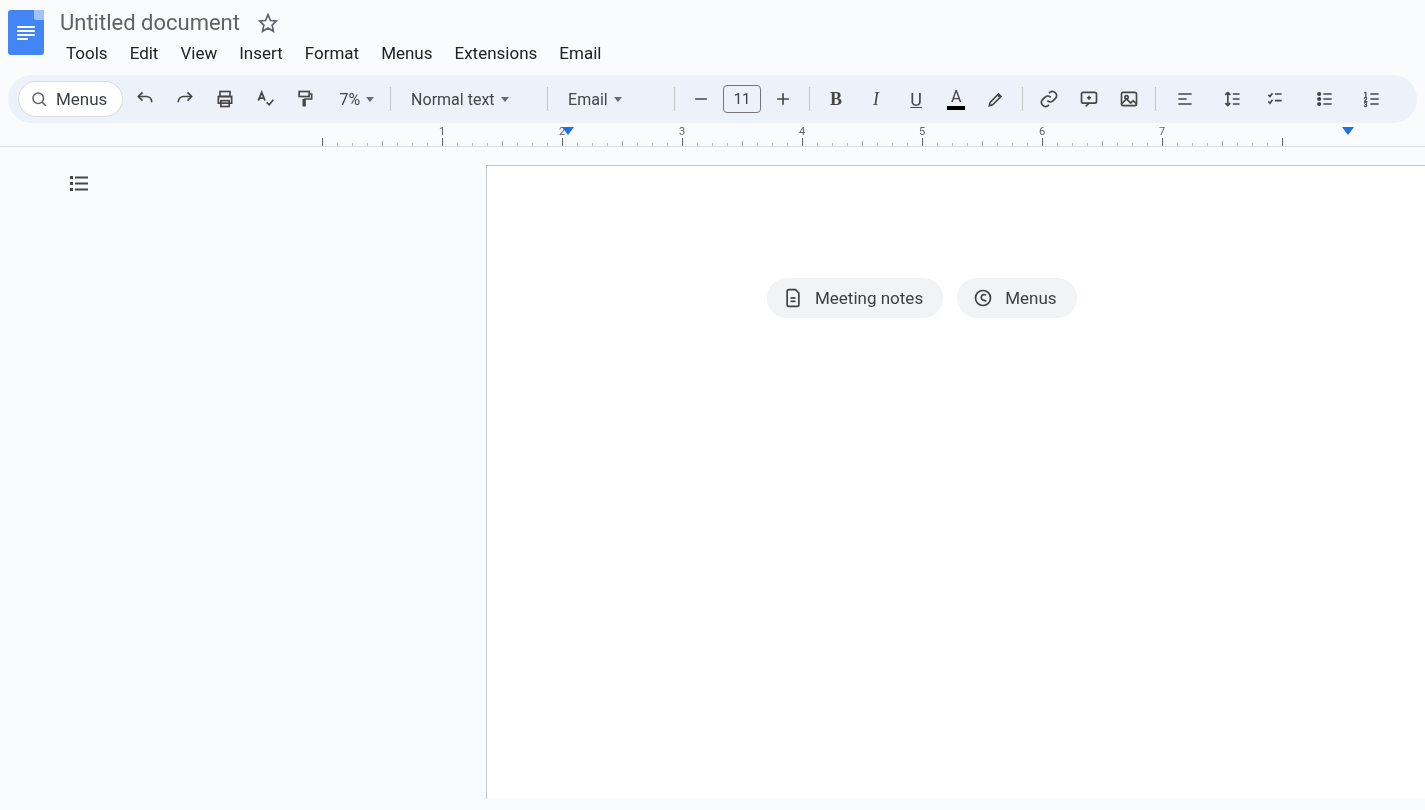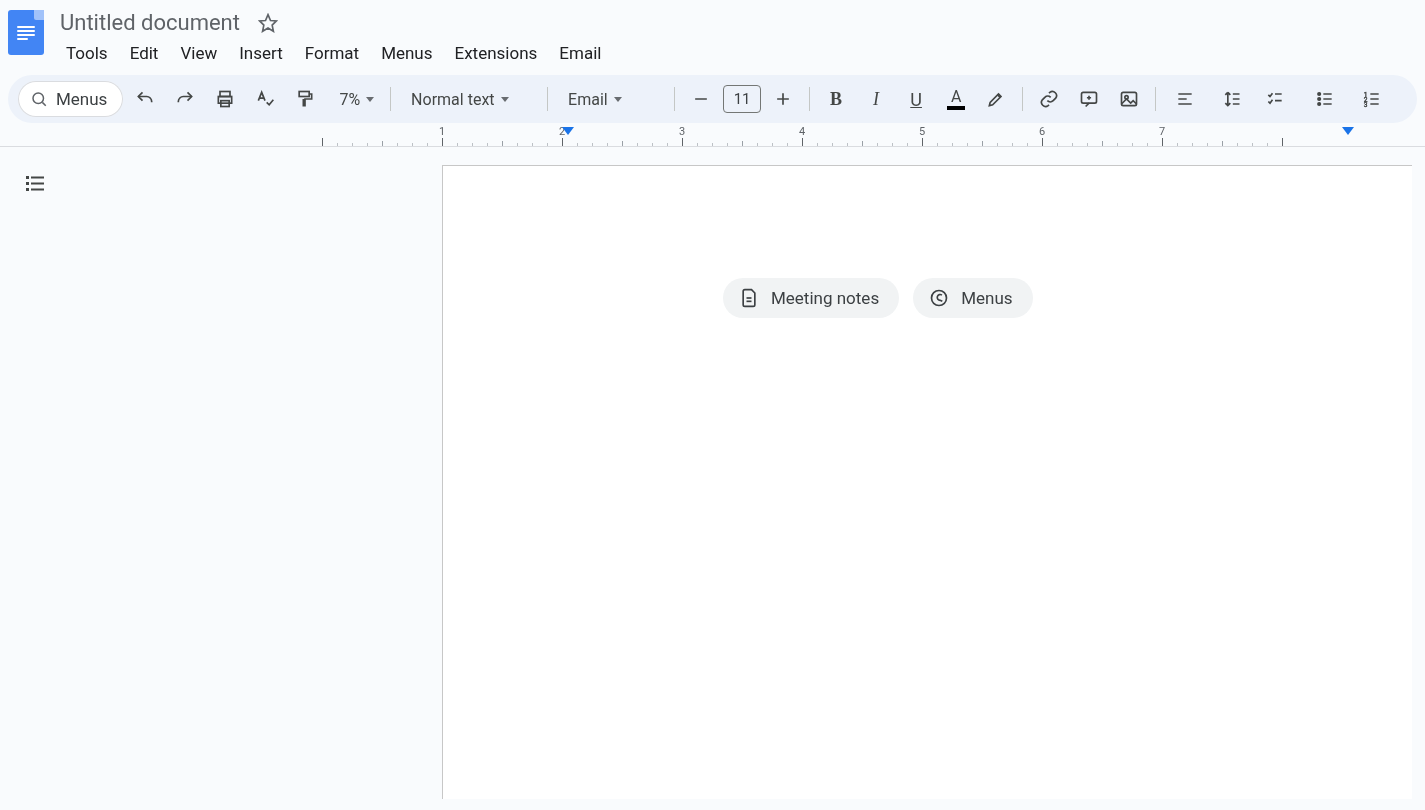--- a/index.html
+++ b/index.html
@@ -150,20 +150,21 @@
 .ruler-indent {
   position:absolute; top: 2px;
   width:0; height:0;
   border-left:6px solid transparent; border-right:6px solid transparent;
   border-top:8px solid #1a73e8;
 }
 .content-area {
   display: flex;
   height: calc(810px - 158px);
   position: relative;
+  padding-left: 44px;
 }
 .outline-panel {
   width: 70px;
   padding-top: 24px;
   display: flex;
   justify-content: center;
 }
 .outline-icon svg { width: 24px; height: 24px; fill: #444746; }
 .doc-surface {
   flex: 1;

